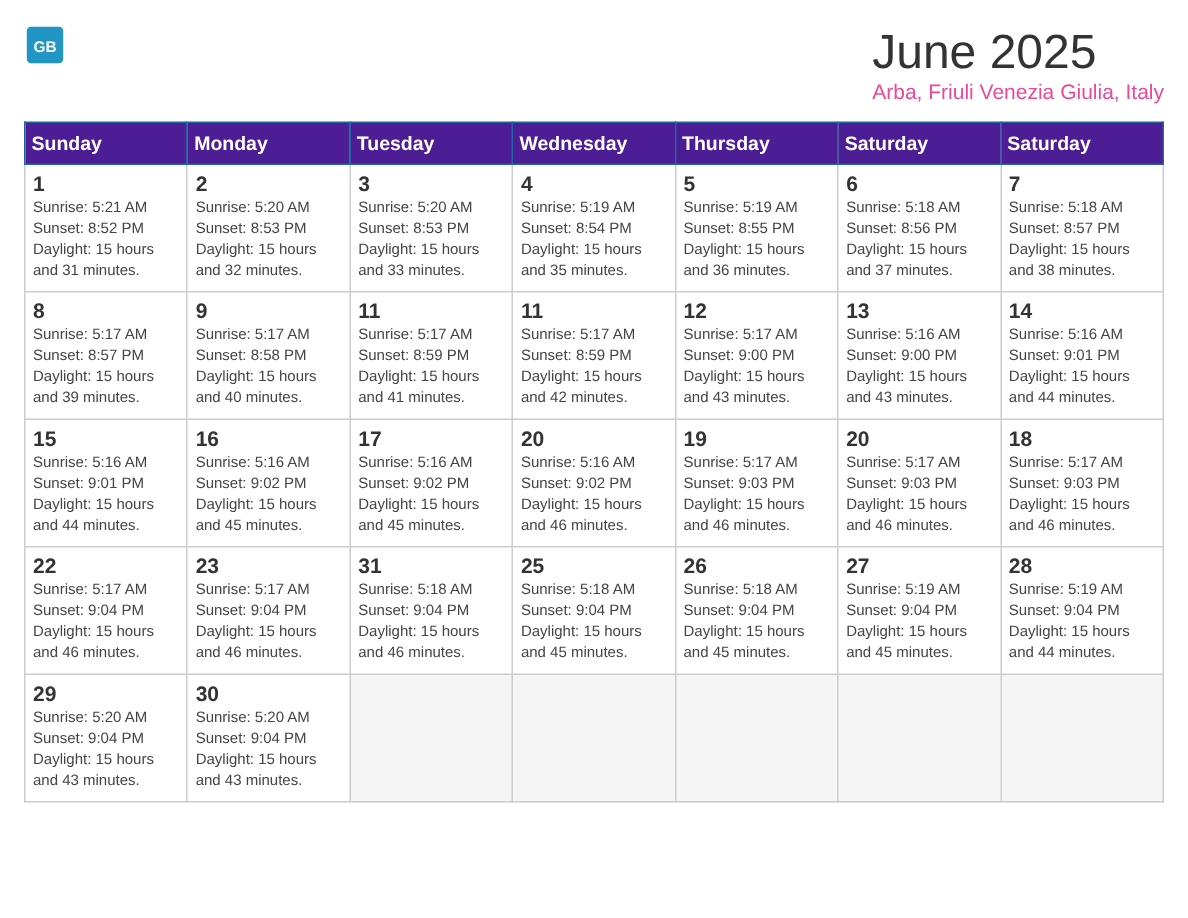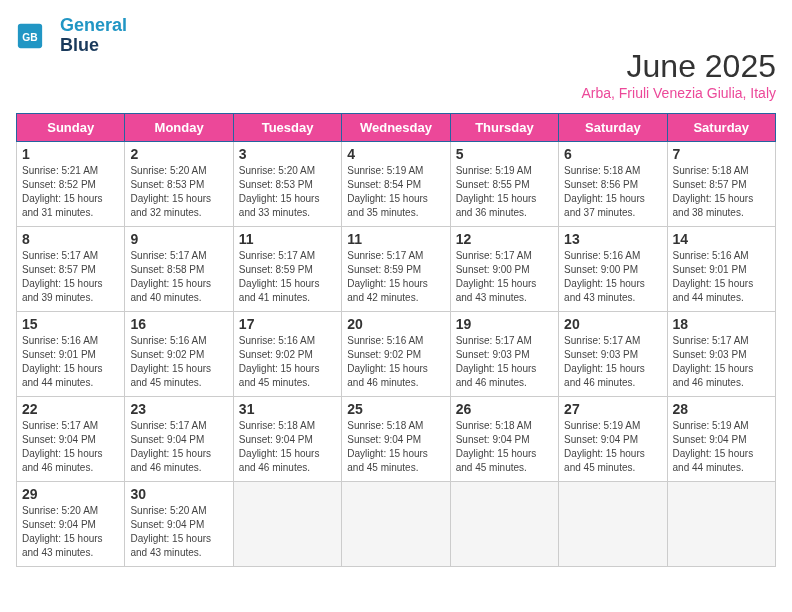--- a/index.html
+++ b/index.html
@@ -28,44 +28,43 @@
       line-height: 1.1;
     }
     .logo-text span {
       color: #2196c4;
     }
     .logo-icon {
       width: 28px;
       height: 28px;
     }
     .title-area {
-      text-align: right;
-      margin-top: 32px;
+      text-align: left;
     }
     .calendar-title {
       font-size: 32px;
       color: #333;
       font-weight: normal;
     }
     .calendar-subtitle {
       font-size: 14px;
       color: #ec4899;
     }
     .calendar {
       width: 100%;
       border-collapse: collapse;
       border: 1px solid #ccc;
     }
     .calendar th {
-      background-color: #ec4899;
+      background-color: #4c1d95;
       color: #fff;
       font-size: 13px;
       font-weight: bold;
       padding: 6px 4px;
-      text-align: center;
+      text-align: left;
       border: 1px solid #2563a0;
     }
     .calendar td {
       vertical-align: top;
       border: 1px solid #ccc;
       padding: 4px 5px;
       width: 108px;
       min-height: 80px;
       background: #fff;
       font-size: 10.5px;
@@ -92,25 +91,20 @@
   </style>
 </head>
 <body>
 
 <div class="header-area">
   <div class="logo">
     <svg class="logo-icon" viewBox="0 0 30 30" xmlns="http://www.w3.org/2000/svg">
       <rect x="2" y="2" width="26" height="26" rx="3" fill="#2196c4"></rect>
       <text x="15" y="20" text-anchor="middle" fill="white" font-size="11" font-weight="bold">GB</text>
     </svg>
-    <div>
-      <div class="logo-text">
-        <span>General</span><br><span style="color:#1a3a5c">Blue</span>
-      </div>
-    </div>
   </div>
   <div class="title-area">
     <div class="calendar-title">June 2025</div>
     <div class="calendar-subtitle">Arba, Friuli Venezia Giulia, Italy</div>
   </div>
 </div>
 
 <table class="calendar">
   <thead>
     <tr>

